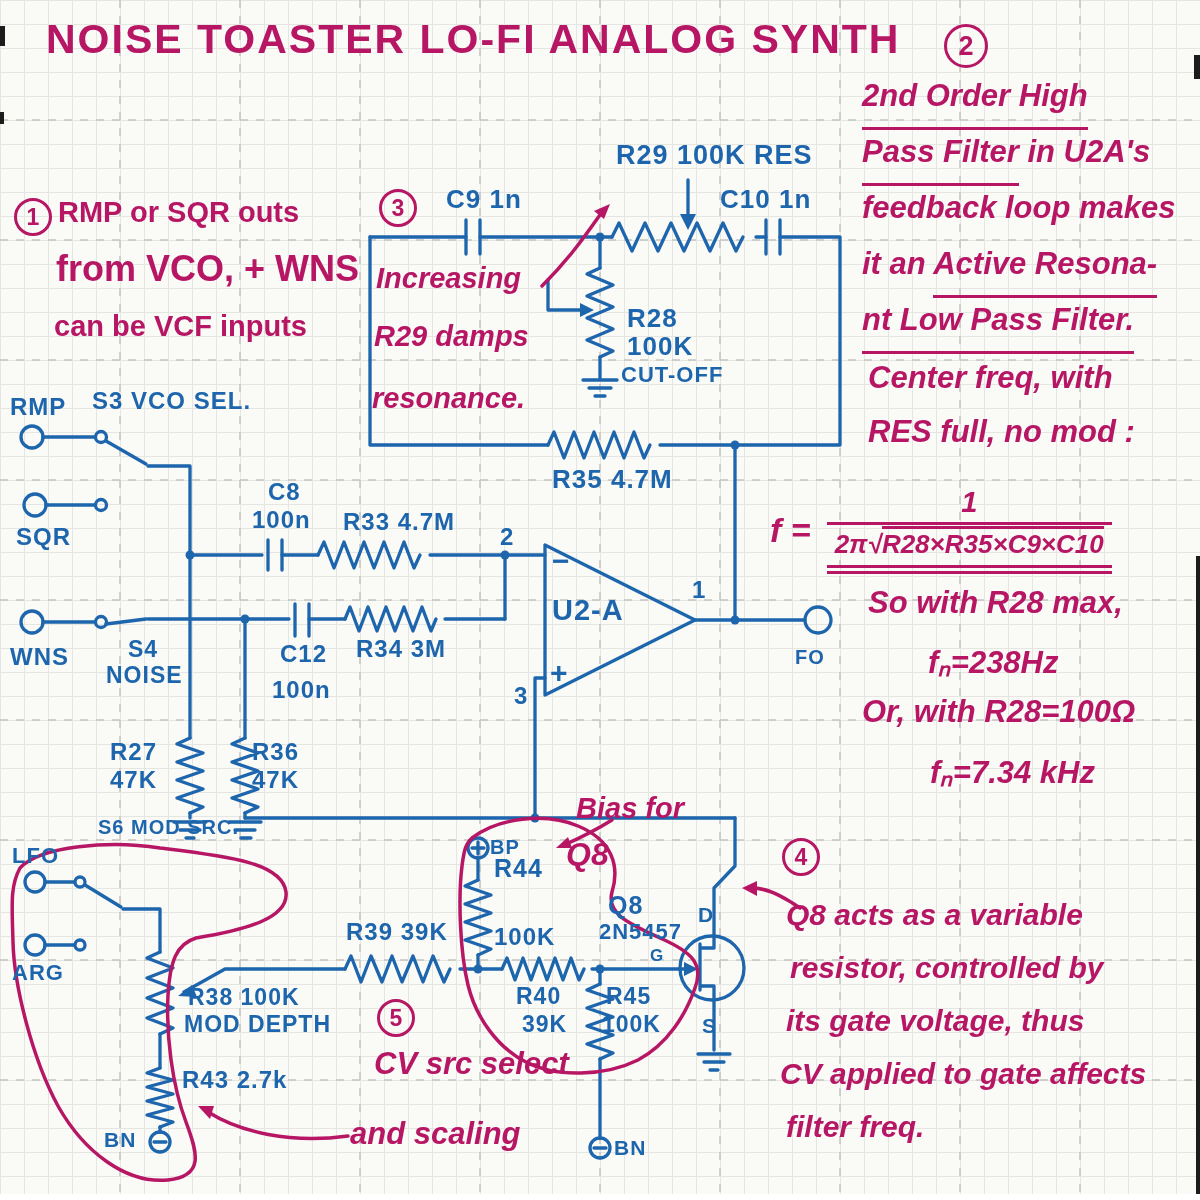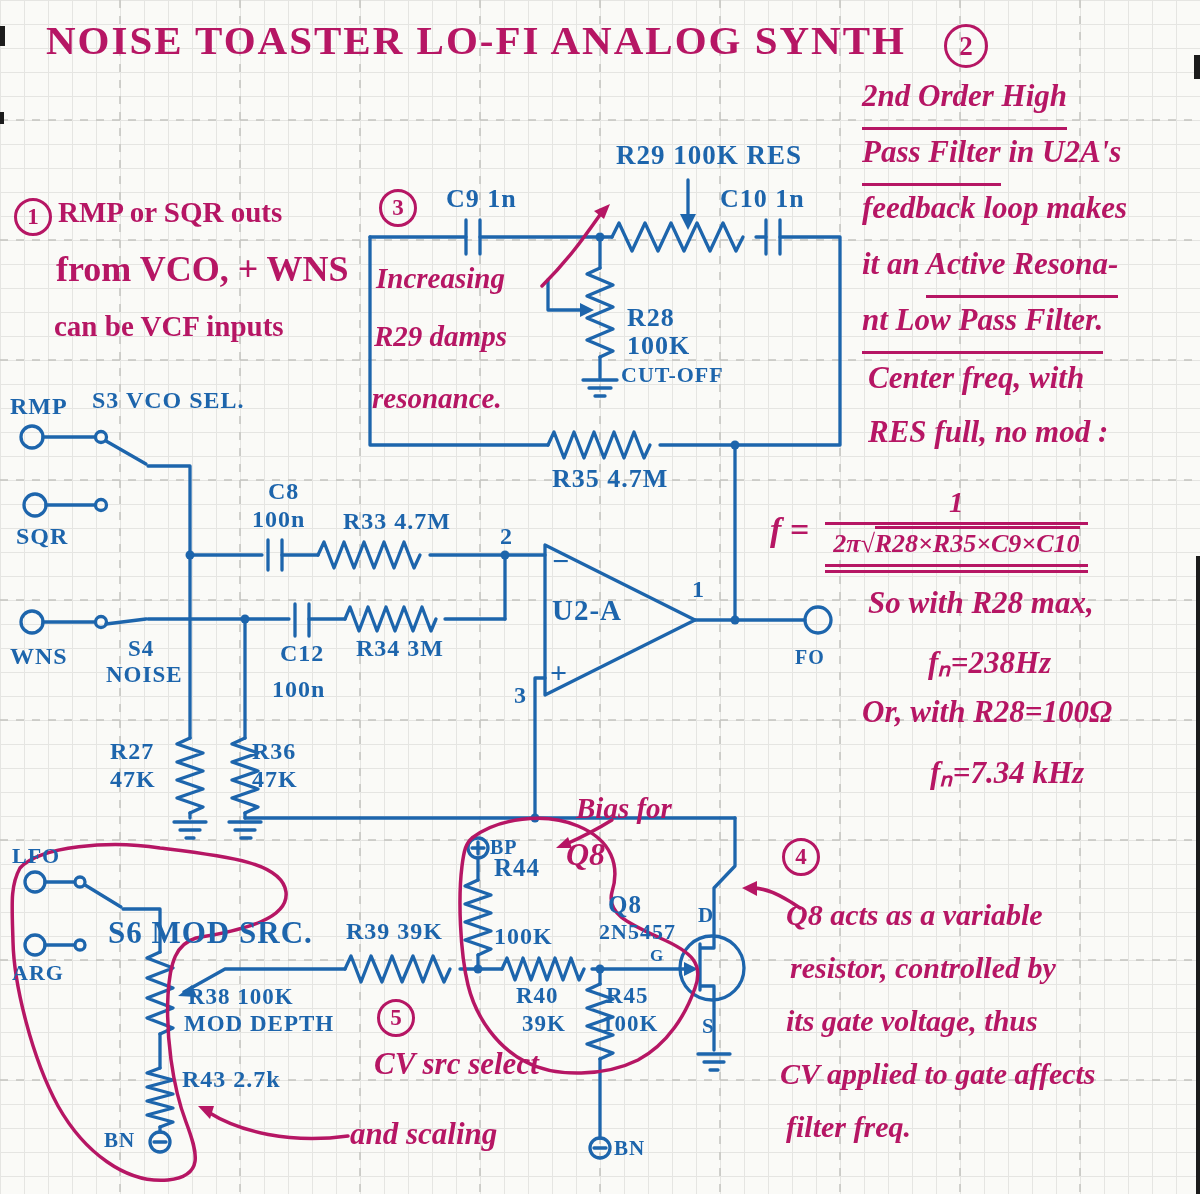--- a/index.html
+++ b/index.html
@@ -3,21 +3,21 @@
 <meta charset="utf-8">
 <style>
   html,body{margin:0;padding:0;}
   .page{
     position:relative;width:1200px;height:1194px;overflow:hidden;
     background-color:#fafaf7;
     background-image:
       linear-gradient(#e5e5e2 1px, transparent 1px),
       linear-gradient(90deg,#e5e5e2 1px, transparent 1px);
     background-size:24px 24px;
-    font-family:Liberation Serif, serif;
+    font-family:Liberation Sans, sans-serif;
   }
   svg{position:absolute;left:0;top:0;}
   .lab{position:absolute;white-space:nowrap;}
   .bl{color:#1d65ac;font-weight:bold;letter-spacing:1px;}
   .mg{color:#b61664;font-weight:bold;}
   .it{font-style:italic;}
   .ul{border-bottom:3px solid #b61664;padding-bottom:14px;}
   .badge{
     position:absolute;border:3px solid #b61664;border-radius:50%;
     width:32px;height:32px;display:flex;align-items:center;justify-content:center;
@@ -341,21 +341,21 @@
 <div class="lab bl" style="left:692px;top:576px;font-size:24px;">1</div>
 <div class="lab bl" style="left:514px;top:682px;font-size:24px;">3</div>
 <div class="lab bl" style="left:552px;top:544px;font-size:30px;">−</div>
 <div class="lab bl" style="left:550px;top:656px;font-size:30px;">+</div>
 <div class="lab bl" style="left:795px;top:646px;font-size:20px;">FO</div>
 <div class="lab bl" style="left:110px;top:738px;font-size:24px;">R27</div>
 <div class="lab bl" style="left:110px;top:766px;font-size:24px;">47K</div>
 <div class="lab bl" style="left:252px;top:738px;font-size:24px;">R36</div>
 <div class="lab bl" style="left:252px;top:766px;font-size:24px;">47K</div>
 <div class="lab bl" style="left:12px;top:843px;font-size:22px;">LFO</div>
-<div class="lab bl" style="left:98px;top:915px;font-size:31px;margin-left:10px;">S6 MOD SRC.</div>
+<div class="lab bl" style="left:98px;top:816px;font-size:20px;">S6 MOD SRC.</div>
 <div class="lab bl" style="left:12px;top:960px;font-size:22px;">ARG</div>
 <div class="lab bl" style="left:188px;top:984px;font-size:23px;">R38 100K</div>
 <div class="lab bl" style="left:184px;top:1011px;font-size:23px;">MOD DEPTH</div>
 <div class="lab bl" style="left:182px;top:1066px;font-size:24px;">R43 2.7k</div>
 <div class="lab bl" style="left:346px;top:918px;font-size:24px;">R39 39K</div>
 <div class="lab bl" style="left:494px;top:854px;font-size:25px;">R44</div>
 <div class="lab bl" style="left:494px;top:923px;font-size:24px;">100K</div>
 <div class="lab bl" style="left:608px;top:891px;font-size:25px;">Q8</div>
 <div class="lab bl" style="left:599px;top:919px;font-size:22px;">2N5457</div>
 <div class="lab bl" style="left:698px;top:903px;font-size:21px;">D</div>

